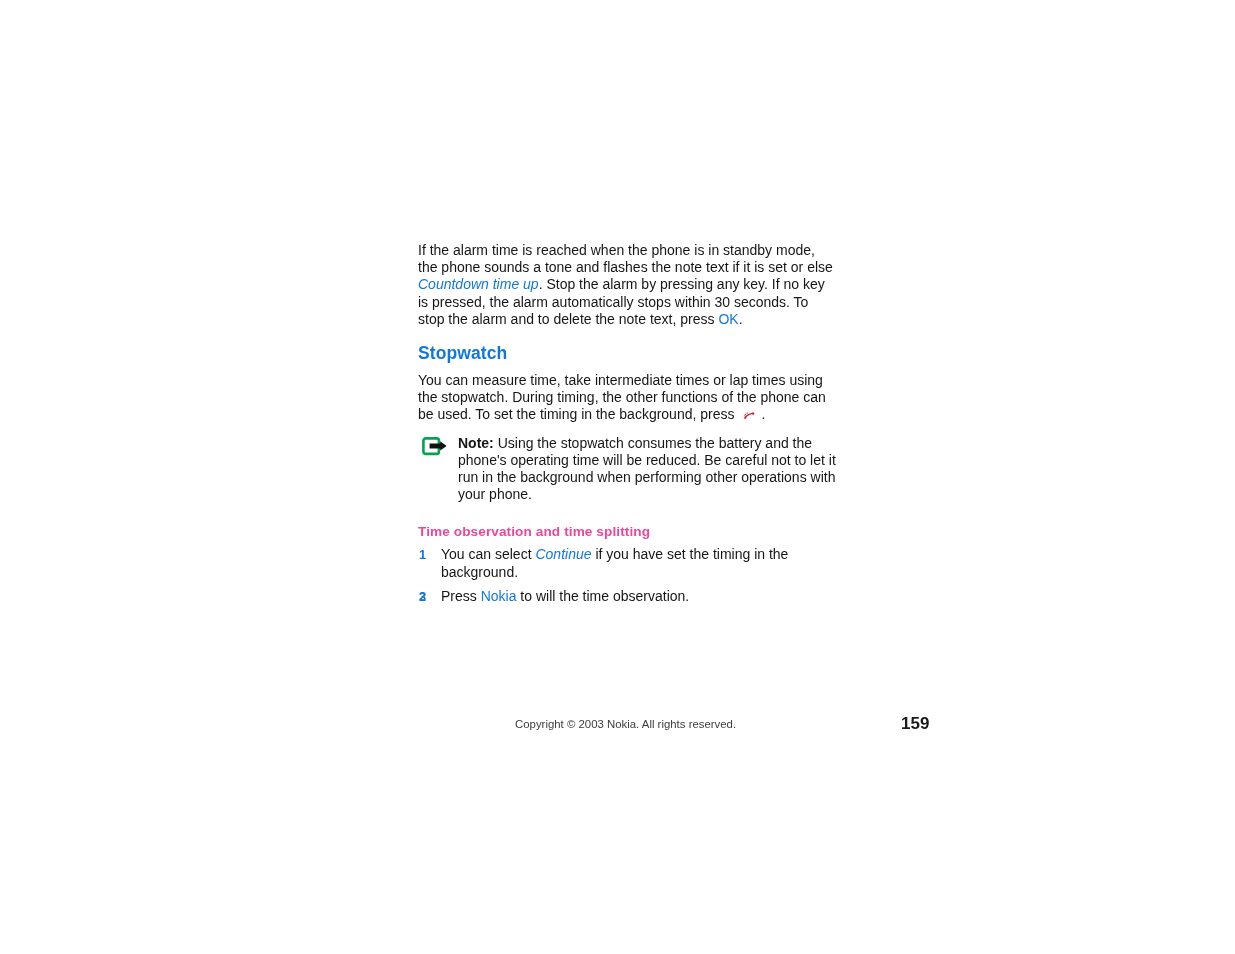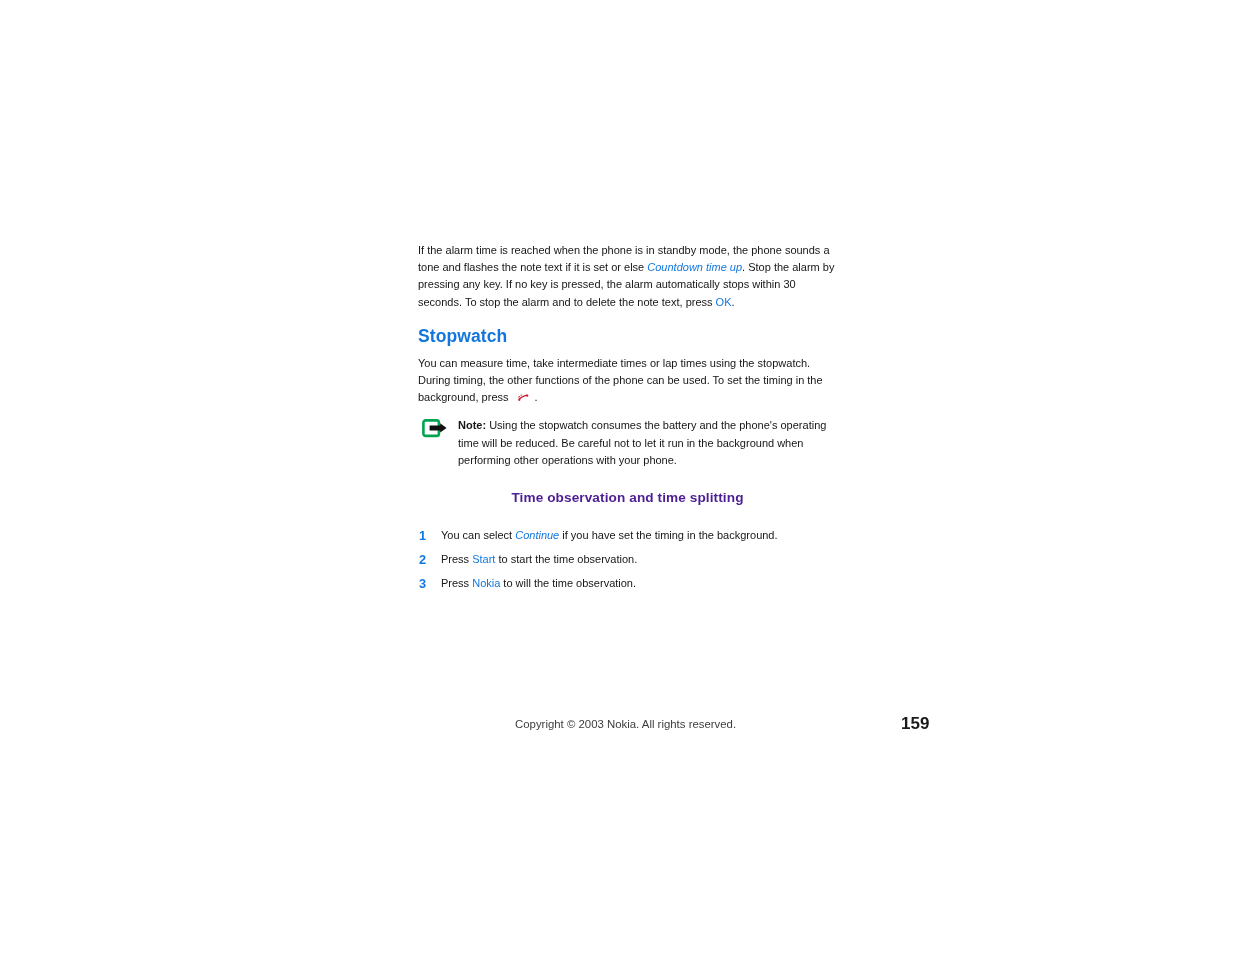--- a/index.html
+++ b/index.html
@@ -29,21 +29,21 @@
   .content {
     position: absolute;
     left: 418px;
     top: 242px;
     width: 419px;
   }
 
   p.body-text,
   .note-text,
   .list-text {
-    font-size: 11px;
+    font-size: 14px;
     line-height: 17.2px;
     margin: 0;
     text-align: left;
     color: #161616;
   }
 
   p.body-text {
     margin-bottom: 0;
   }
 
@@ -58,27 +58,26 @@
   h1.section-title {
     color: #1277dd;
     font-size: 17.5px;
     line-height: 20px;
     font-weight: bold;
     margin: 15px 0 9px 0;
     letter-spacing: 0.1px;
   }
 
   h2.sub-title {
-    color: #4c1d95;
+    color: #ec4899;
     font-size: 13.6px;
     line-height: 17px;
     font-weight: bold;
     margin: 20px 0 6px 0;
     letter-spacing: 0.1px;
-    text-align: center;
   }
 
   
   .phone-glyph {
     display: inline-block;
     width: 16px;
     height: 12px;
     vertical-align: -2px;
     margin: 0 4px 0 3px;
   }
@@ -117,21 +116,21 @@
     left: 1px;
     top: 0;
     width: 14px;
     color: #1277dd;
     font-weight: bold;
     font-size: 12.8px;
     line-height: 17.2px;
     text-align: left;
   }
   .step-sub {
-    margin-top: 21px;
+    margin-top: 6px;
   }
 
   
   .footer {
     position: absolute;
     left: 0;
     top: 716px;
     width: 1235px;
     height: 20px;
   }
@@ -187,21 +186,20 @@
 
     <ol class="steps">
 
       <li>
         <span class="step-num">1</span>
         <div class="list-text step-sub"><span>You can select </span><span class="blue-italic">Continue</span><span> if you have set the timing in the background.</span></div>
       </li>
 
       <li>
         <span class="step-num">2</span>
-        <div class="list-text"><span>Press </span><span class="blue">Start</span><span> to start the time observation.</span></div>
       </li>
 
       <li>
         <span class="step-num">3</span>
         <div class="list-text"><span>Press </span><span class="blue">Nokia</span><span> to will the time observation.</span></div>
       </li>
 
     </ol>
   </div>
 

